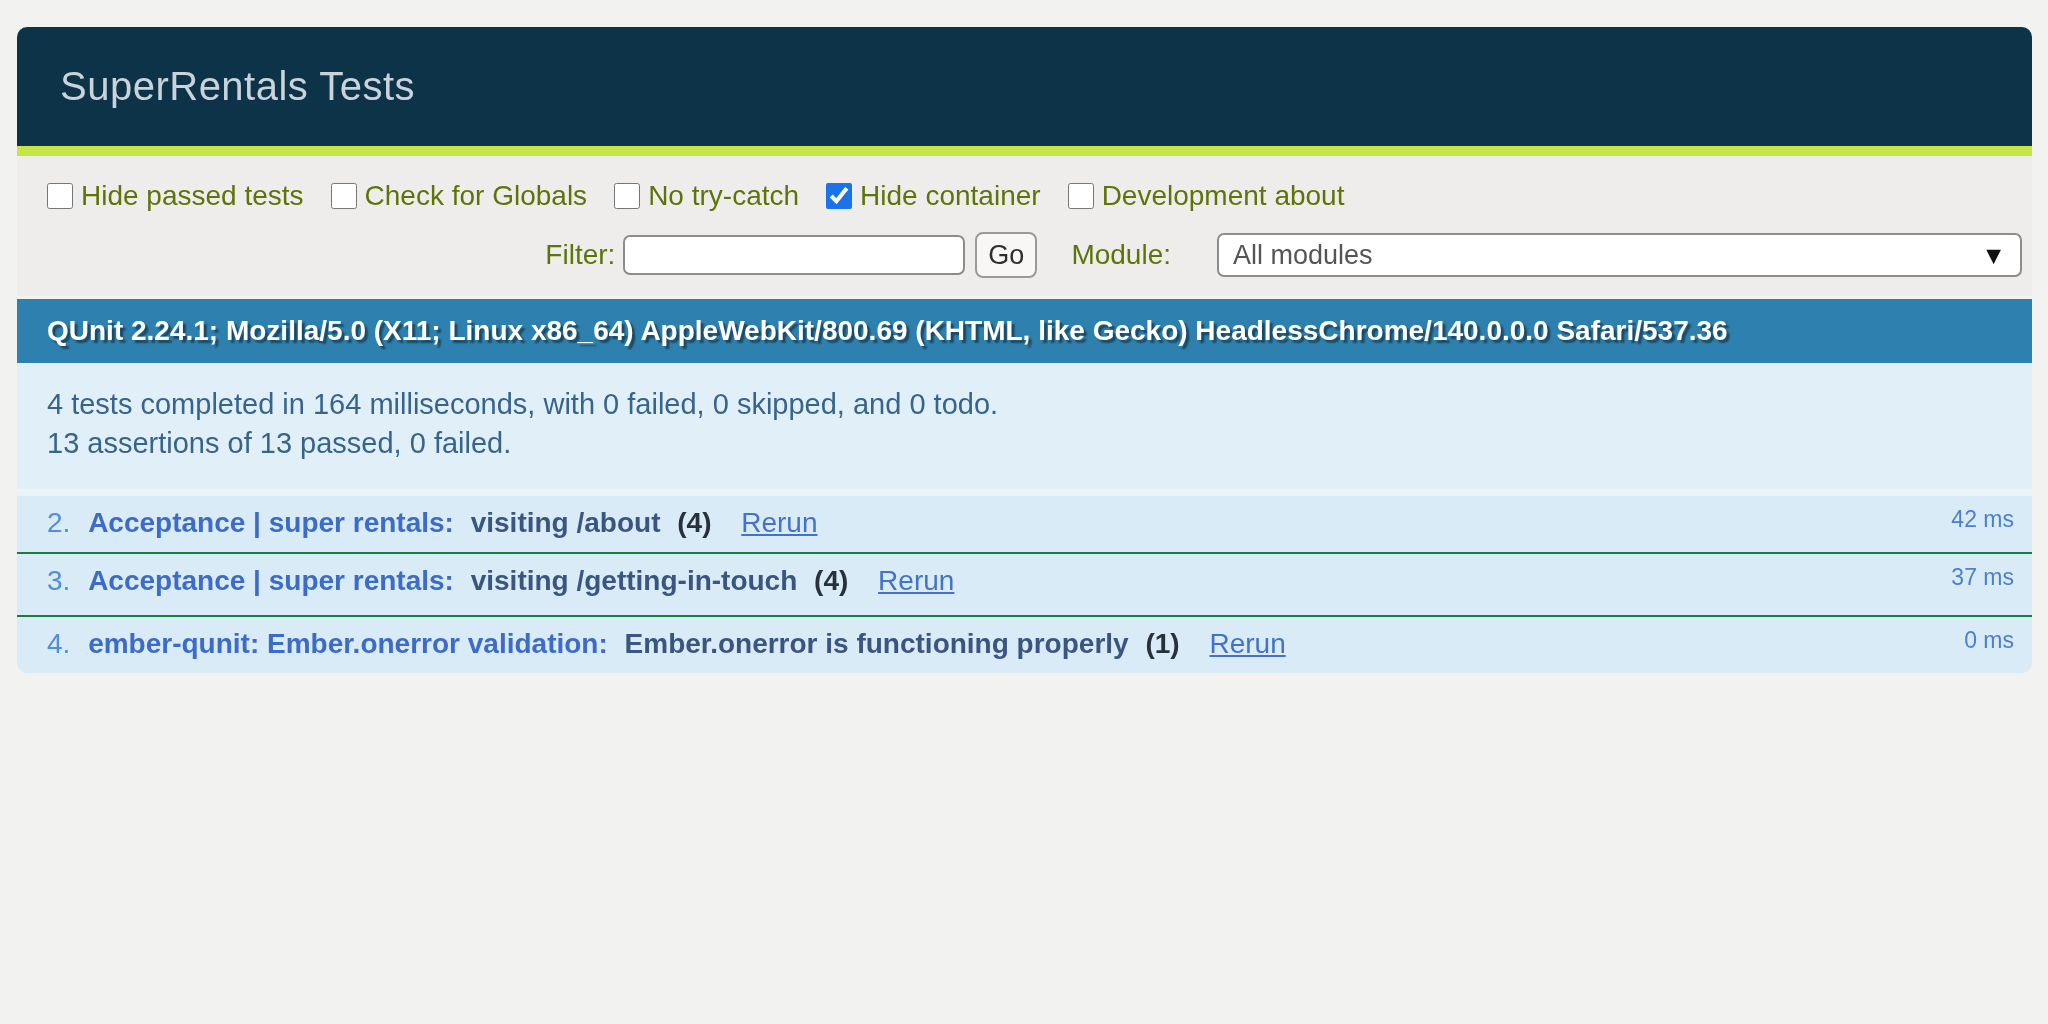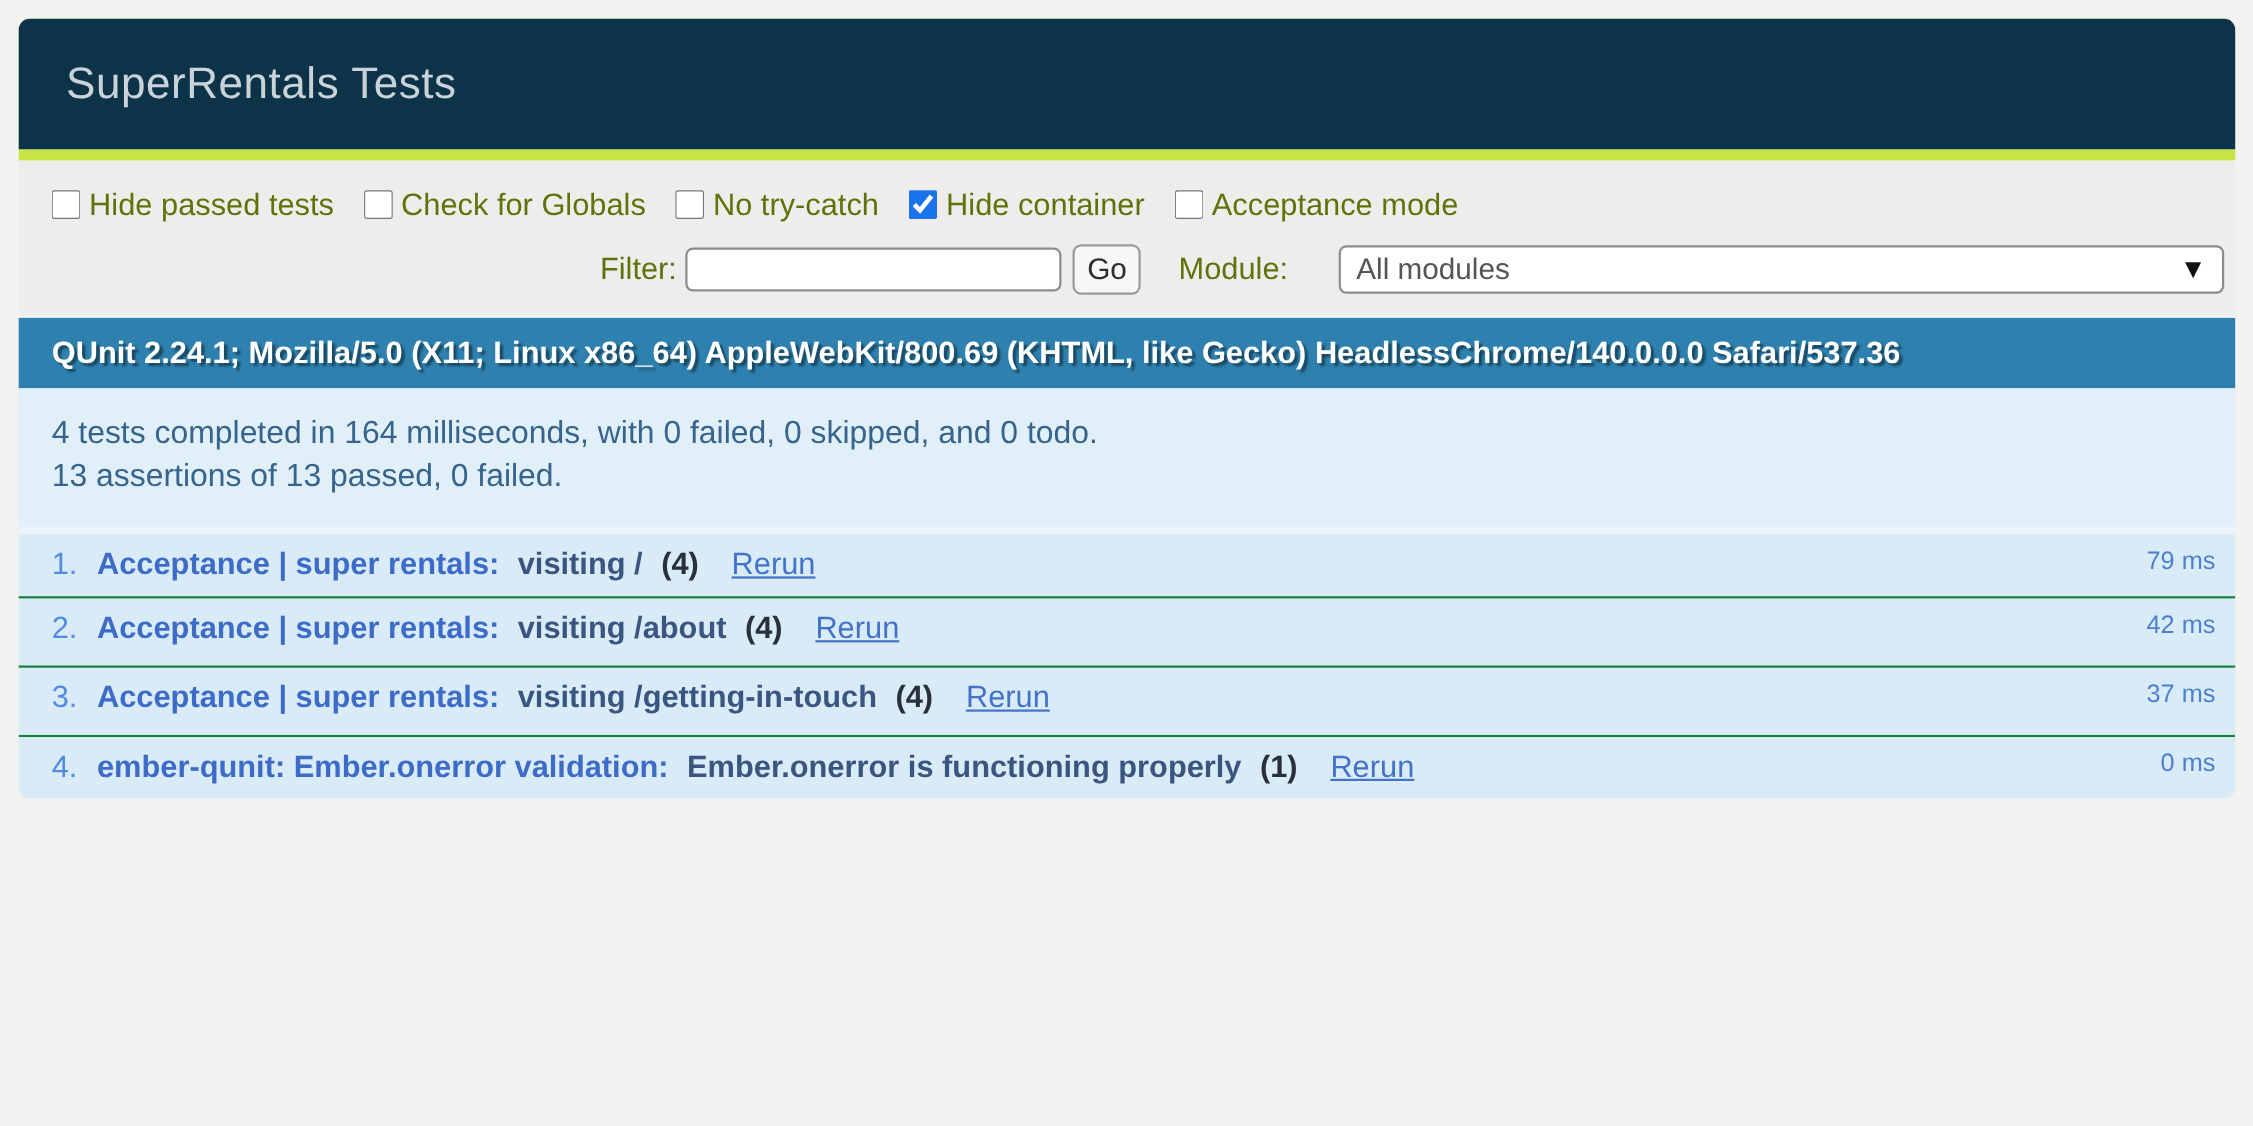--- a/index.html
+++ b/index.html
@@ -21,21 +21,21 @@
   }
   *{box-sizing:border-box;}
   html,body{margin:0;padding:0;}
   body{
     width:2048px;height:1024px;
     background:#F2F2F1;
     font-family:"Liberation Sans", sans-serif;
     position:relative;
     overflow:hidden;
   }
-  .content{position:absolute;left:17px;top:17px;width:2015px;}
+  .content{position:absolute;left:17px;top:27px;width:2015px;}
 
   .qunit-header{
     height:119px;background:var(--header-bg);
     border-radius:10px 10px 0 0;
     display:flex;align-items:center;padding-left:43px;
   }
   .qunit-header h1{
     margin:0;font-size:40px;font-weight:400;color:#CAD3D9;letter-spacing:0.5px;
   }
   .pass-bar{height:10px;background:var(--pass-green);}
@@ -132,21 +132,21 @@
     <span class="cb-label">No try-catch</span>
   </label>
 
   <label class="cb-group">
     <input type="checkbox" checked="" style="">
     <span class="cb-label">Hide container</span>
   </label>
 
   <label class="cb-group">
     <input type="checkbox" style="">
-    <span class="cb-label">Acceptance mode</span>
+    <span class="cb-label">Development about</span>
   </label>
 </div>
     <div class="filter-row">
       <span>Filter:</span>
       <input class="filter-input" type="text" value="" style="">
       <button class="go-btn">Go</button>
       <span class="module-label">Module:</span>
       <div class="module-select">
         <span>All modules</span>
         <span class="arrow">▼</span>
@@ -155,28 +155,20 @@
   </div>
 
   <div class="useragent">QUnit 2.24.1; Mozilla/5.0 (X11; Linux x86_64) AppleWebKit/800.69 (KHTML, like Gecko) HeadlessChrome/140.0.0.0 Safari/537.36</div>
 
   <div class="testresult">
     <div>4 tests completed in 164 milliseconds, with 0 failed, 0 skipped, and 0 todo.</div>
     <div>13 assertions of 13 passed, 0 failed.</div>
   </div>
 
   <ol class="tests">
-  <li class="test-row">
-    <span class="num">1.</span>
-    <span class="module">Acceptance | super rentals:</span>
-    <span class="tname">visiting /</span>
-    <span class="counts">(4)</span>
-    <a class="rerun">Rerun</a>
-    <span class="runtime">79 ms</span>
-  </li>
 
   <li class="test-row">
     <span class="num">2.</span>
     <span class="module">Acceptance | super rentals:</span>
     <span class="tname">visiting /about</span>
     <span class="counts">(4)</span>
     <a class="rerun">Rerun</a>
     <span class="runtime">42 ms</span>
   </li>
 

